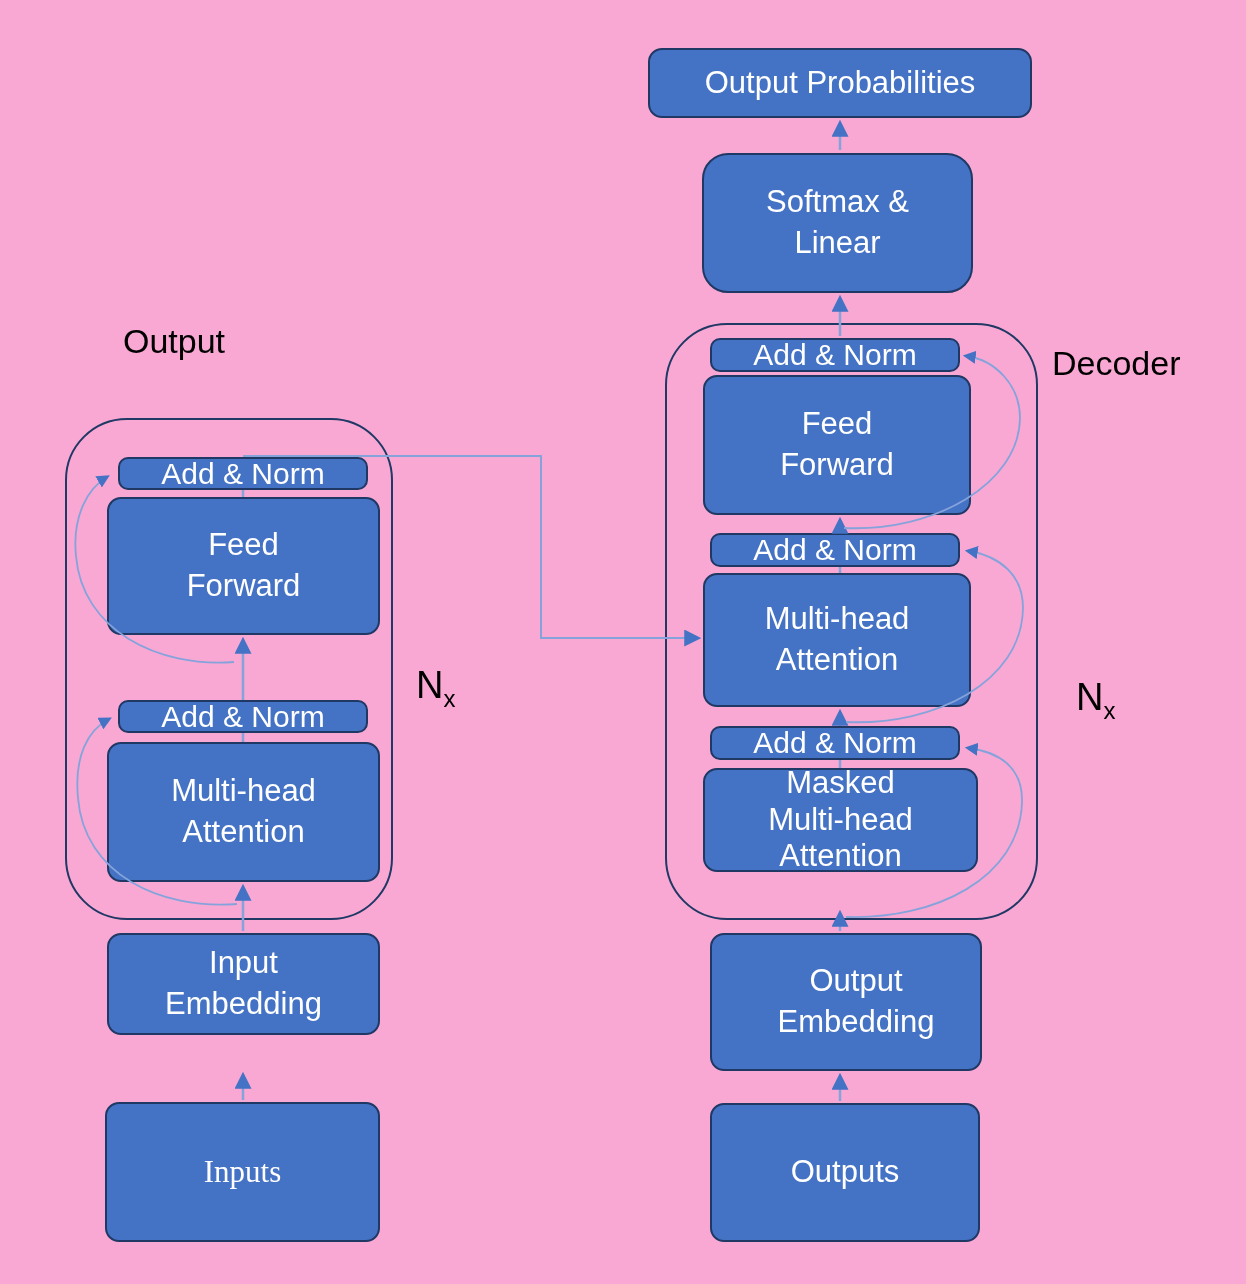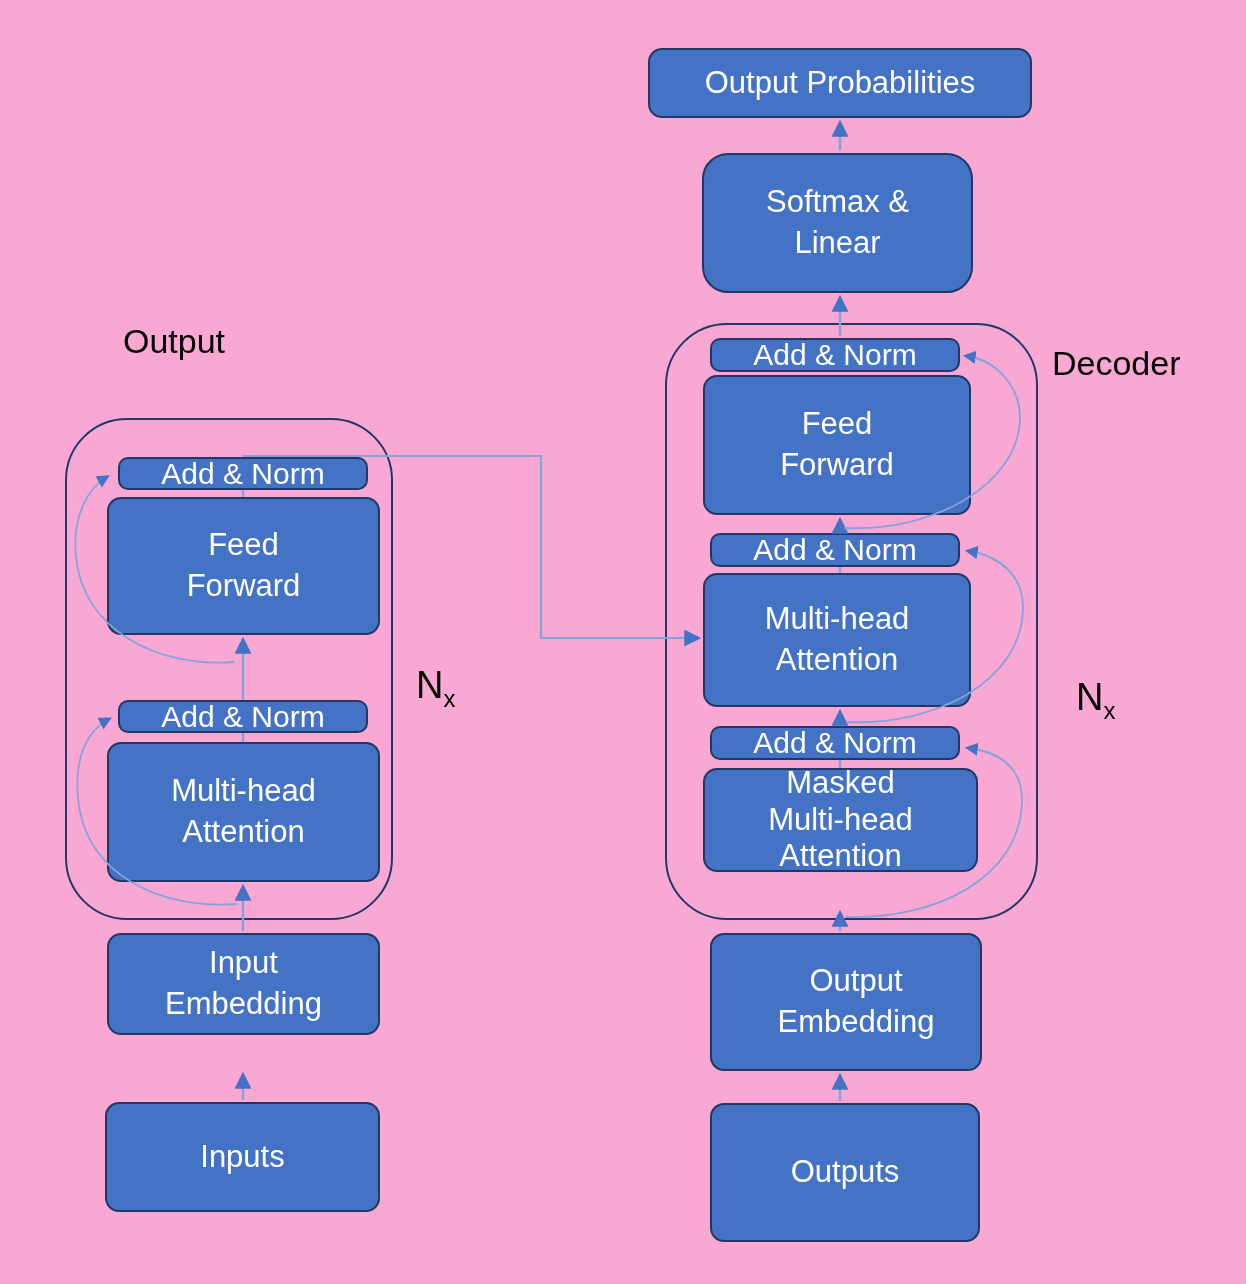--- a/index.html
+++ b/index.html
@@ -128,21 +128,21 @@
   <div class="box" style="left:107px; top:742px; width:273px; height:140px;">
     <span>Multi-head
 Attention</span>
   </div>
 
   <div class="box" style="left:107px; top:933px; width:273px; height:102px;">
     <span>Input
 Embedding</span>
   </div>
 
-  <div class="box" style="left:105px; top:1102px; width:275px; height:110px;">
+  <div class="box" style="left:105px; top:1102px; width:275px; height:140px;font-family:Liberation Serif, serif;">
     <span>Inputs</span>
   </div>
 
   <div class="diagram-label" style="left:1052px; top:344px;">
     <span>Decoder</span>
   </div>
 
   <div class="container-outline" style="left:665px; top:323px; width:373px; height:597px;"></div>
 
   <div class="repeat-label" style="left:1076px; top:676px;">

